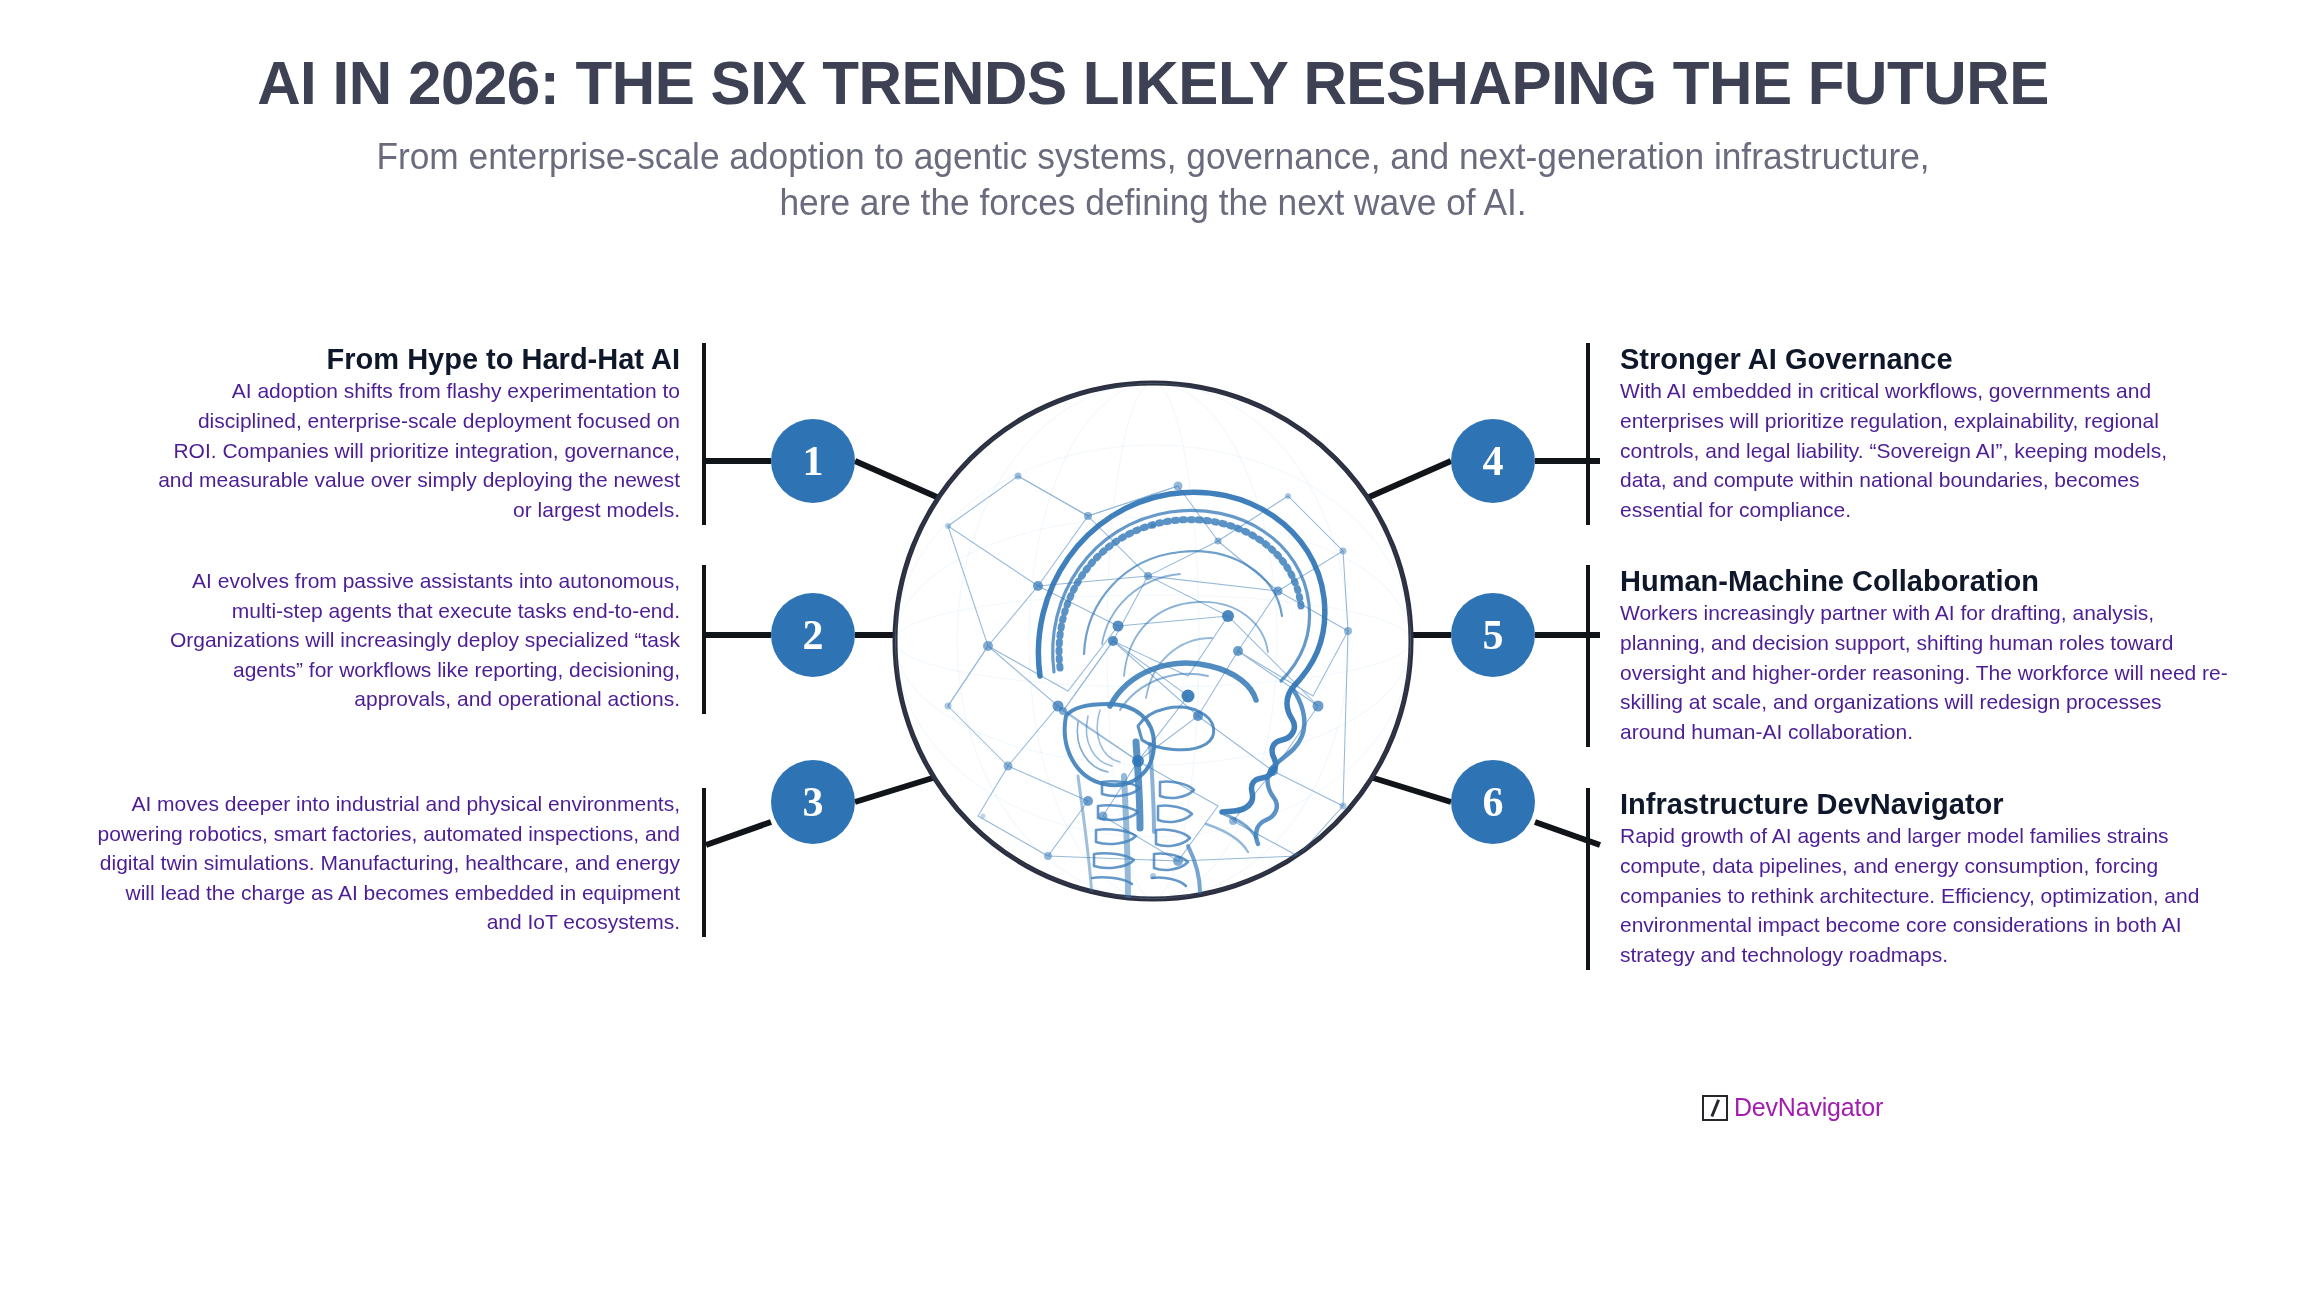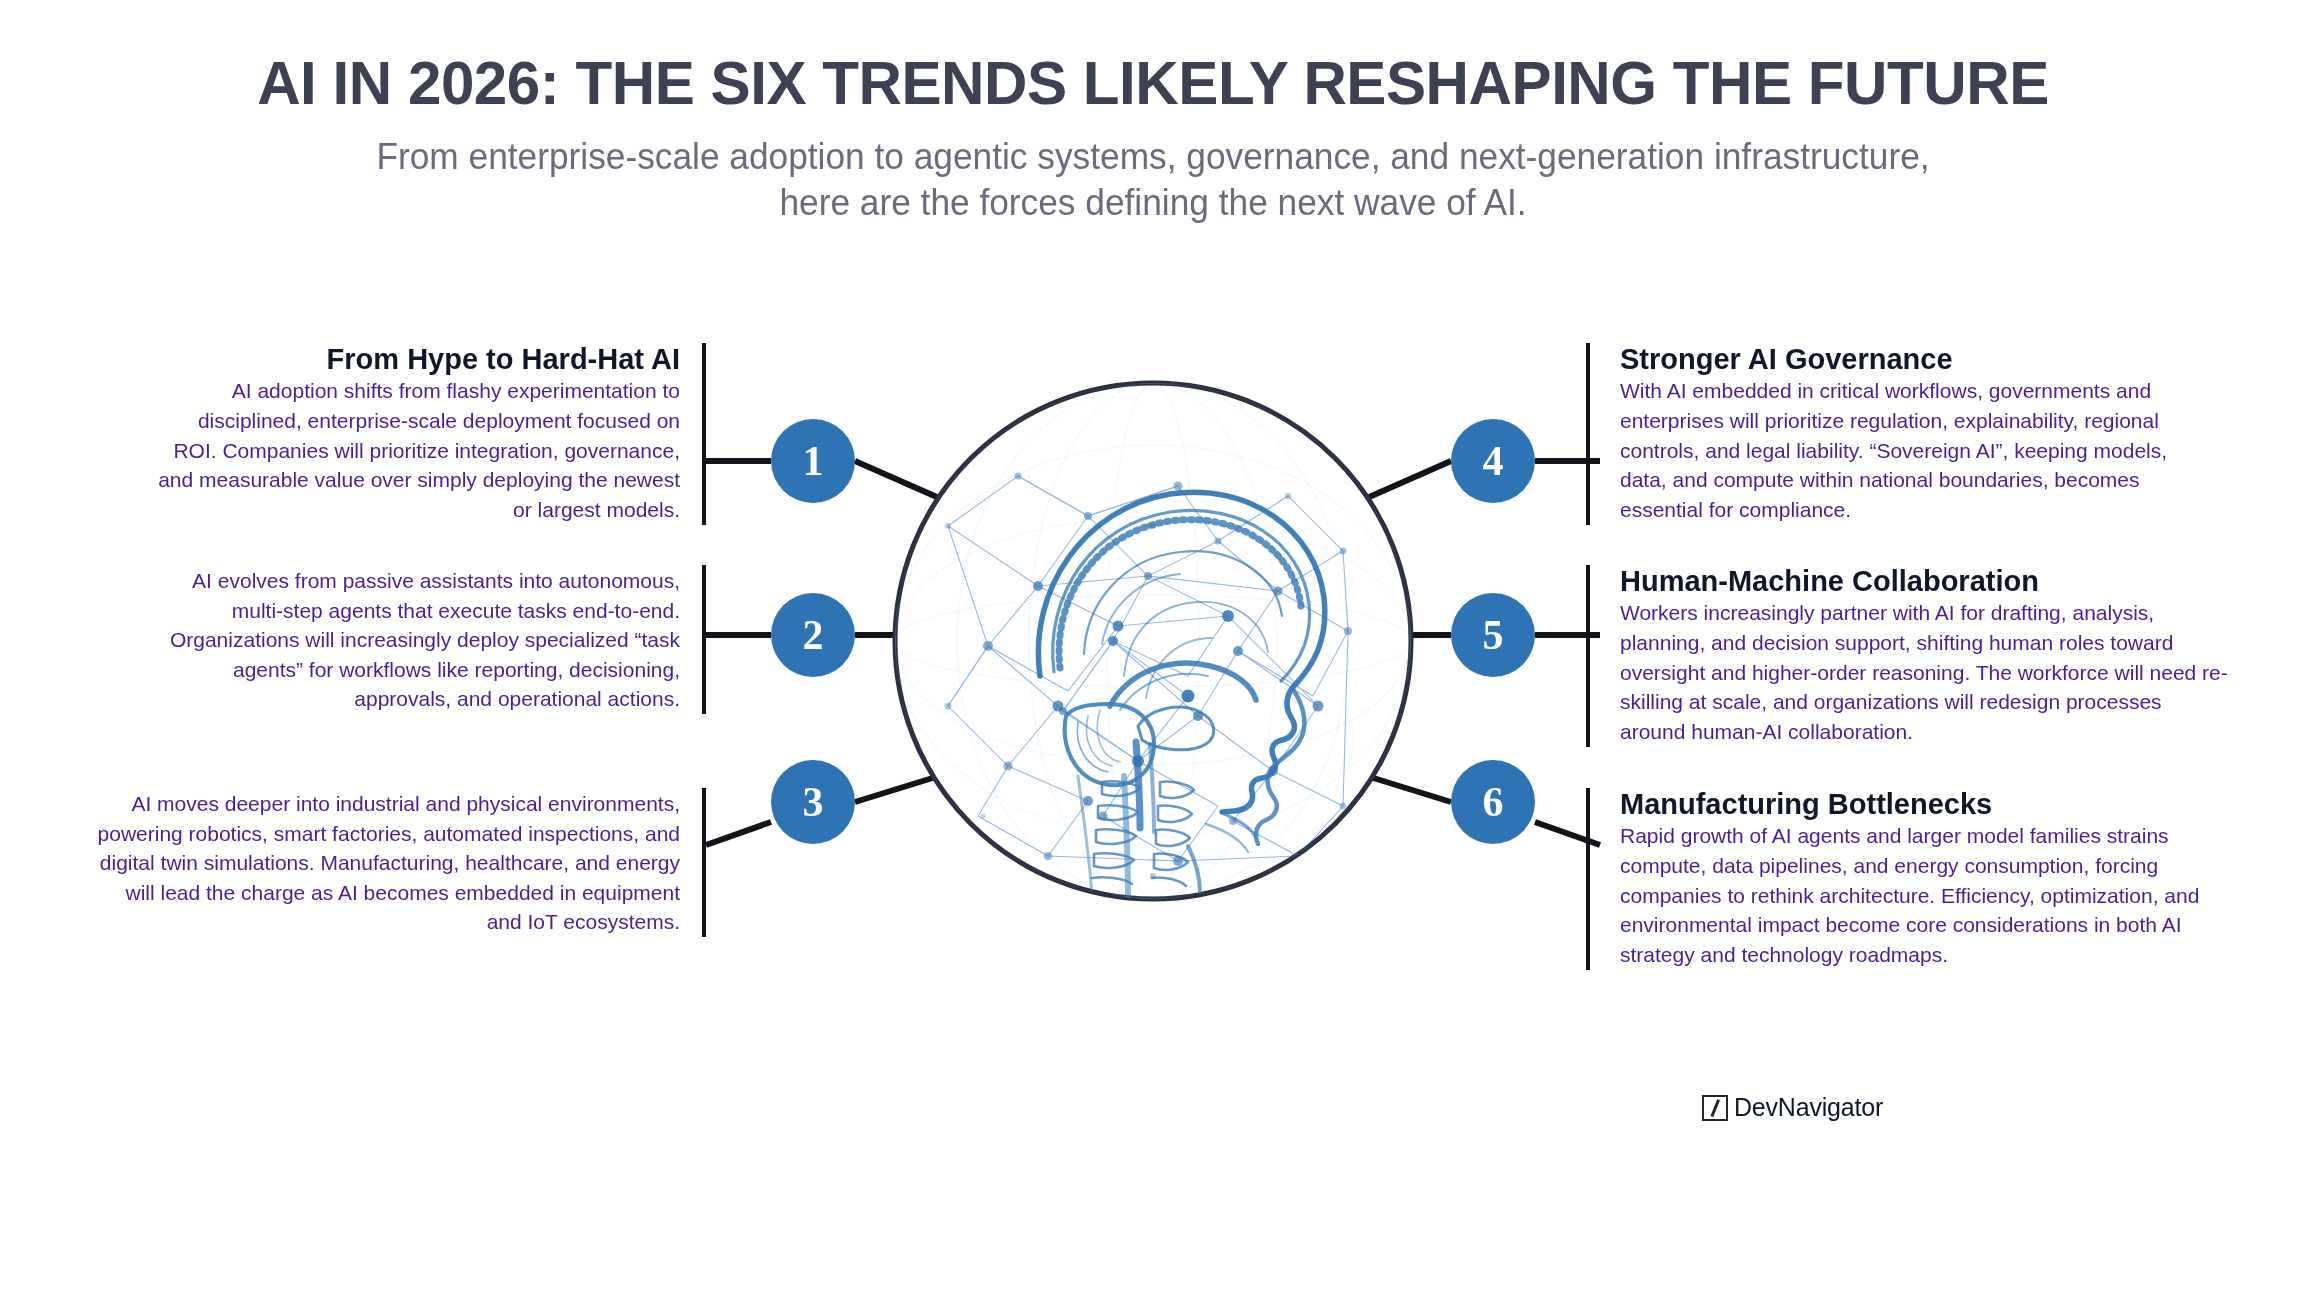--- a/index.html
+++ b/index.html
@@ -83,21 +83,21 @@
   .brand { position:absolute; left:1702px; top:1093px; display:flex; align-items:center; }
   .brand-mark {
     width:26px; height:26px; border:2.5px solid #24262b;
     position:relative; flex:0 0 26px;
   }
   .brand-mark::after {
     content:""; position:absolute; left:50%; top:2px; width:2.5px; height:18px;
     background:#24262b; transform:translateX(-50%) rotate(22deg);
   }
   .brand-name {
-    margin-left:6px; font-size:25px; font-weight:400; color:#0f172a; letter-spacing:-0.2px;
+    margin-left:6px; font-size:25px; font-weight:400; color:#a21caf; letter-spacing:-0.2px;
   }
 </style>
 </head>
 <body>
 
 <div class="page">
 
   <div class="header">
     <div class="title">AI IN 2026: THE SIX TRENDS LIKELY RESHAPING THE FUTURE</div>
     <div class="subtitle">
@@ -296,21 +296,21 @@
   </div>
   <div class="trend right t4">
     <h3>Stronger AI Governance</h3>
     <p>With AI embedded in critical workflows, governments and enterprises will prioritize regulation, explainability, regional controls, and legal liability. “Sovereign AI”, keeping models, data, and compute within national boundaries, becomes essential for compliance.</p>
   </div>
   <div class="trend right t5">
     <h3>Human-Machine Collaboration</h3>
     <p>Workers increasingly partner with AI for drafting, analysis, planning, and decision support, shifting human roles toward oversight and higher-order reasoning. The workforce will need re-skilling at scale, and organizations will redesign processes around human-AI collaboration.</p>
   </div>
   <div class="trend right t6">
-    <h3>Manufacturing Bottlenecks</h3>
+    <h3>Infrastructure DevNavigator</h3>
     <p>Rapid growth of AI agents and larger model families strains compute, data pipelines, and energy consumption, forcing companies to rethink architecture. Efficiency, optimization, and environmental impact become core considerations in both AI strategy and technology roadmaps.</p>
   </div>
 
 
   <div class="brand">
     <div class="brand-mark"></div>
     <div class="brand-name">DevNavigator</div>
   </div>
 
 </div>

